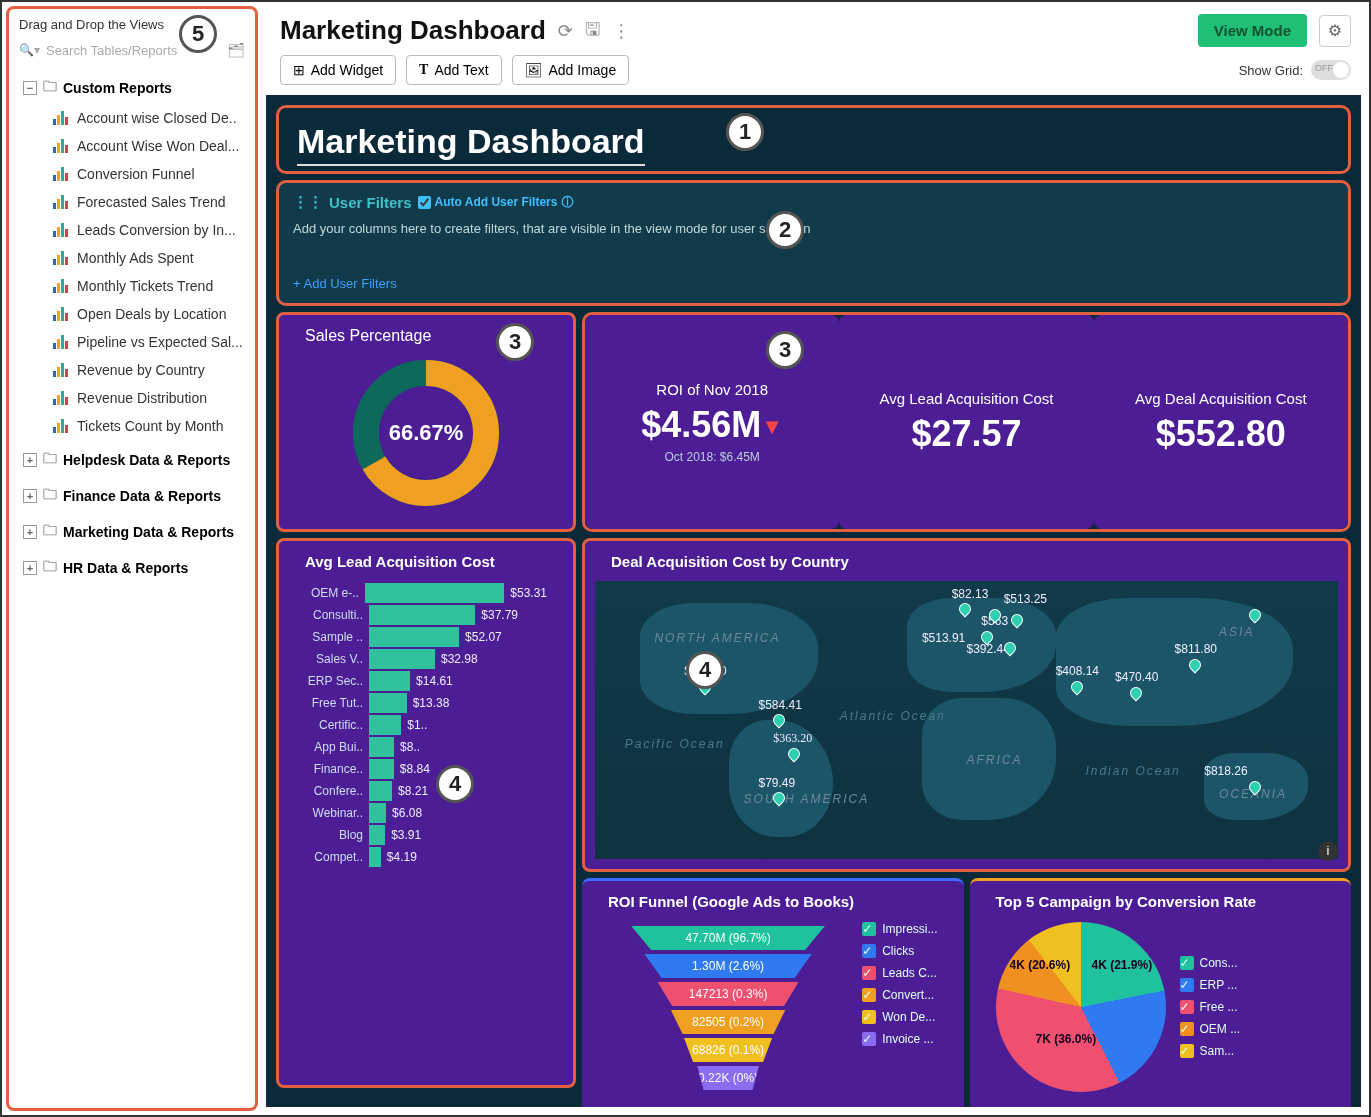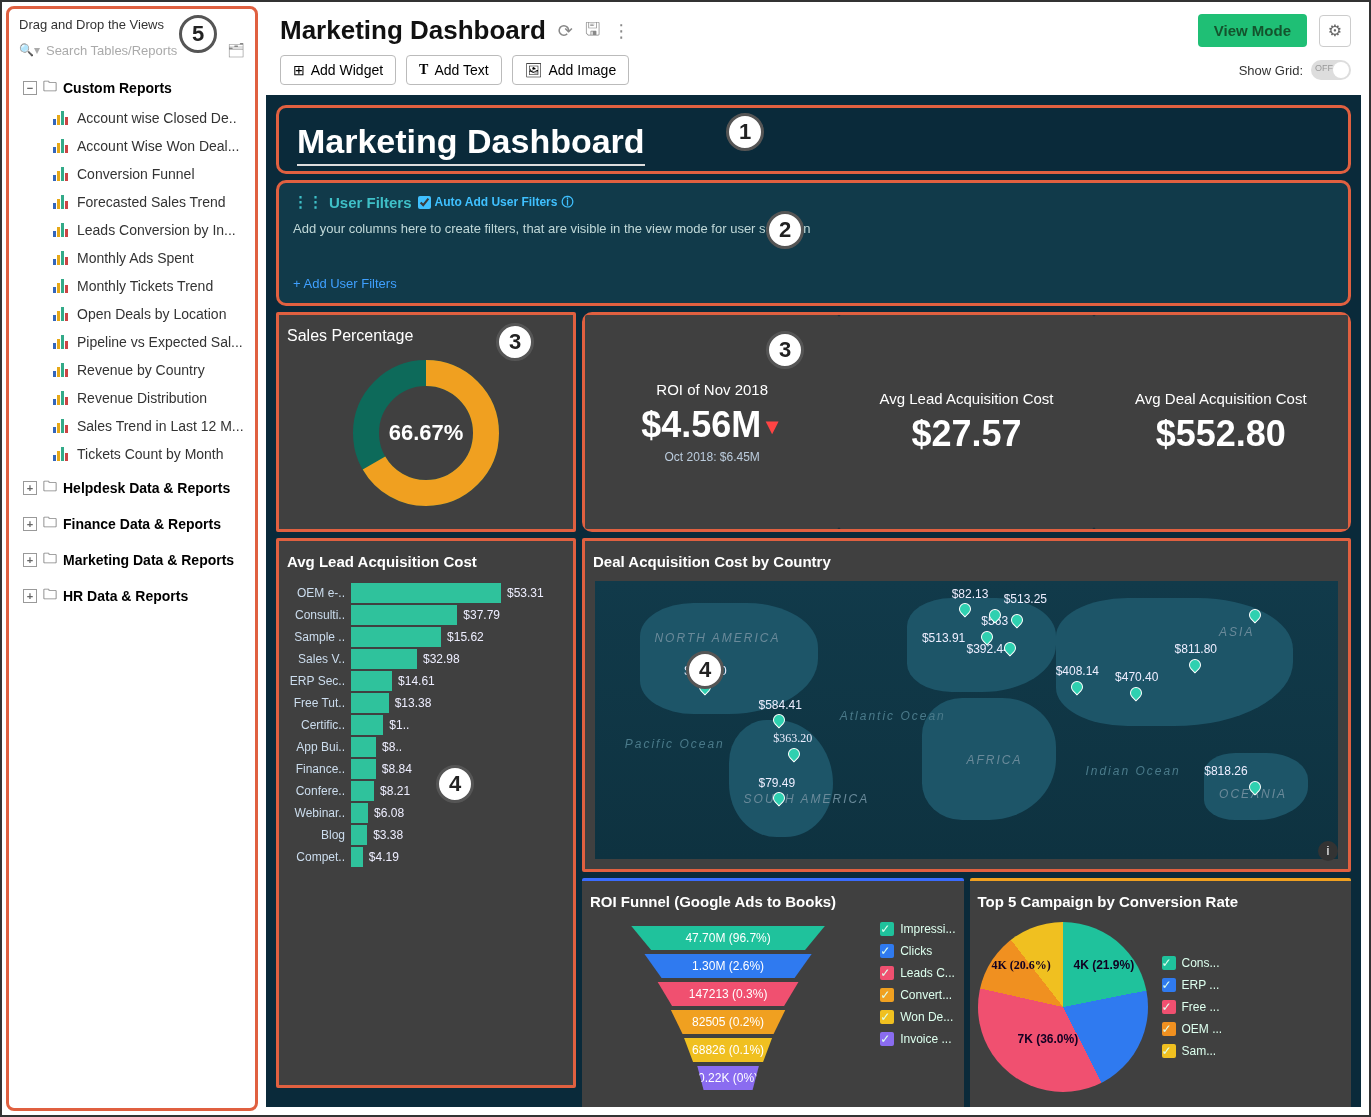--- a/index.html
+++ b/index.html
@@ -47,21 +47,21 @@
 .dash-title span { border-bottom: 2px solid #ddd; padding-bottom: 4px; }
 
 .ufilters { background: #113a4a; margin: 4px; padding: 10px 14px 12px; color: #cde; font-size: 13px; }
 .ufilters .ufhead { color: #3fc0c8; font-weight: 600; font-size: 15px; display: flex; align-items: center; gap: 6px; }
 .ufilters .ufopt { float: right; color: #3fc0ff; font-size: 12px; display: flex; align-items: center; gap: 4px; }
 .ufilters .ufopt input { accent-color: #3fc0ff; }
 .ufilters .ufmsg { color: #8ea; font-size: 13px; margin: 10px 0 40px; color: #c0d8d8; }
 .ufilters .addlink { color: #3fa0ff; cursor: pointer; font-size: 13px; }
 
 .kpi-row { display: flex; gap: 6px; margin: 6px 4px 6px; }
-.panel { background: #404040; color: #fff; border-radius: 2px; padding: 12px 8px; }
+.panel { background: #4c1d95; color: #fff; border-radius: 8px; padding: 12px 26px; }
 .kpi-box { flex: 1; text-align: center; display: flex; flex-direction: column; justify-content: center; }
 .kpi-box .kt { font-size: 15px; margin-bottom: 6px; }
 .kpi-box .kv { font-size: 36px; font-weight: 700; }
 .kpi-box .sub { font-size: 12px; color: #bcd; margin-top: 4px; }
 .down-arrow { color: #f44; font-size: 22px; vertical-align: middle; }
 
 .sales-pct { width: 300px; height: 220px; position: relative; }
 .sales-pct .title { font-size: 16px; margin-bottom: 8px; }
 .donut { position: relative; width: 160px; height: 160px; margin: 4px auto 0; }
 .donut svg { transform: rotate(-90deg); }
@@ -214,29 +214,20 @@
             <span>Revenue by Country</span>
           </div>
         <div class="tree-item">
             <span class="chart-icon">
               <span class="cb1"></span>
               <span class="cb2"></span>
               <span class="cb3"></span>
               <span class="cb4"></span>
             </span>
             <span>Revenue Distribution</span>
-          </div>
-        <div class="tree-item">
-            <span class="chart-icon">
-              <span class="cb1"></span>
-              <span class="cb2"></span>
-              <span class="cb3"></span>
-              <span class="cb4"></span>
-            </span>
-            <span>Sales Trend in Last 12 M...</span>
           </div>
         <div class="tree-item">
             <span class="chart-icon">
               <span class="cb1"></span>
               <span class="cb2"></span>
               <span class="cb3"></span>
               <span class="cb4"></span>
             </span>
             <span>Tickets Count by Month</span>
           </div>
@@ -368,21 +359,21 @@
                 <span class="bval">$53.31</span>
               </div>
               <div class="brow">
                 <span class="blab">Consulti..</span>
                 <span class="bbar" style="width:106.33089476646032px"></span>
                 <span class="bval">$37.79</span>
               </div>
               <div class="brow">
                 <span class="blab">Sample ..</span>
                 <span class="bbar" style="width:90.06752954417556px"></span>
-                <span class="bval">$15.62</span>
+                <span class="bval">$52.07</span>
               </div>
               <div class="brow">
                 <span class="blab">Sales V..</span>
                 <span class="bbar" style="width:65.98199212155318px"></span>
                 <span class="bval">$32.98</span>
               </div>
               <div class="brow">
                 <span class="blab">ERP Sec..</span>
                 <span class="bbar" style="width:41.10861001688238px"></span>
                 <span class="bval">$14.61</span>
@@ -413,21 +404,21 @@
                 <span class="bval">$8.21</span>
               </div>
               <div class="brow">
                 <span class="blab">Webinar..</span>
                 <span class="bbar" style="width:17.10748452447946px"></span>
                 <span class="bval">$6.08</span>
               </div>
               <div class="brow">
                 <span class="blab">Blog</span>
                 <span class="bbar" style="width:16.178953292065277px"></span>
-                <span class="bval">$3.38</span>
+                <span class="bval">$3.91</span>
               </div>
               <div class="brow">
                 <span class="blab">Compet..</span>
                 <span class="bbar" style="width:11.789532920652787px"></span>
                 <span class="bval">$4.19</span>
               </div>
             </div>
         </div>
         <div class="rightcol">
           <div class="panel map-panel box-outline">
@@ -498,21 +489,21 @@
                     <div class="li"><span class="sw" style="background:#f0c020">✓</span>Won De...</div>
                     <div class="li"><span class="sw" style="background:#8a6cf0">✓</span>Invoice ...</div>
                   </div>
               </div>
             </div>
             <div class="panel pie-panel">
               <div class="title">Top 5 Campaign by Conversion Rate</div>
               <div class="piewrap">
                 <div class="pie" id="pie" style="background: conic-gradient(rgb(31, 194, 156) 0%, rgb(31, 194, 156) 21.9%, rgb(47, 122, 240) 21.9%, rgb(47, 122, 240) 42.5%, rgb(240, 80, 112) 42.5%, rgb(240, 80, 112) 78.5%, rgb(240, 144, 32) 78.5%, rgb(240, 144, 32) 89.5%, rgb(240, 192, 32) 89.5%, rgb(240, 192, 32) 100%);">
                   <div class="pielab" style="top:36px; left:96px;">4K (21.9%)</div>
-                  <div class="pielab" style="top:36px; left:14px;font-family:Liberation Serif, serif;">4K (20.6%)</div>
+                  <div class="pielab" style="top:36px; left:14px;">4K (20.6%)</div>
                   <div class="pielab" style="top:110px; left:40px;">7K (36.0%)</div>
                 </div>
                 <div class="plegend" id="plegend">
                     <div class="li"><span class="sw" style="background:#1fc29c">✓</span>Cons...</div>
                     <div class="li"><span class="sw" style="background:#2f7af0">✓</span>ERP ...</div>
                     <div class="li"><span class="sw" style="background:#f05070">✓</span>Free ...</div>
                     <div class="li"><span class="sw" style="background:#f09020">✓</span>OEM ...</div>
                     <div class="li"><span class="sw" style="background:#f0c020">✓</span>Sam...</div>
                   </div>
               </div>

